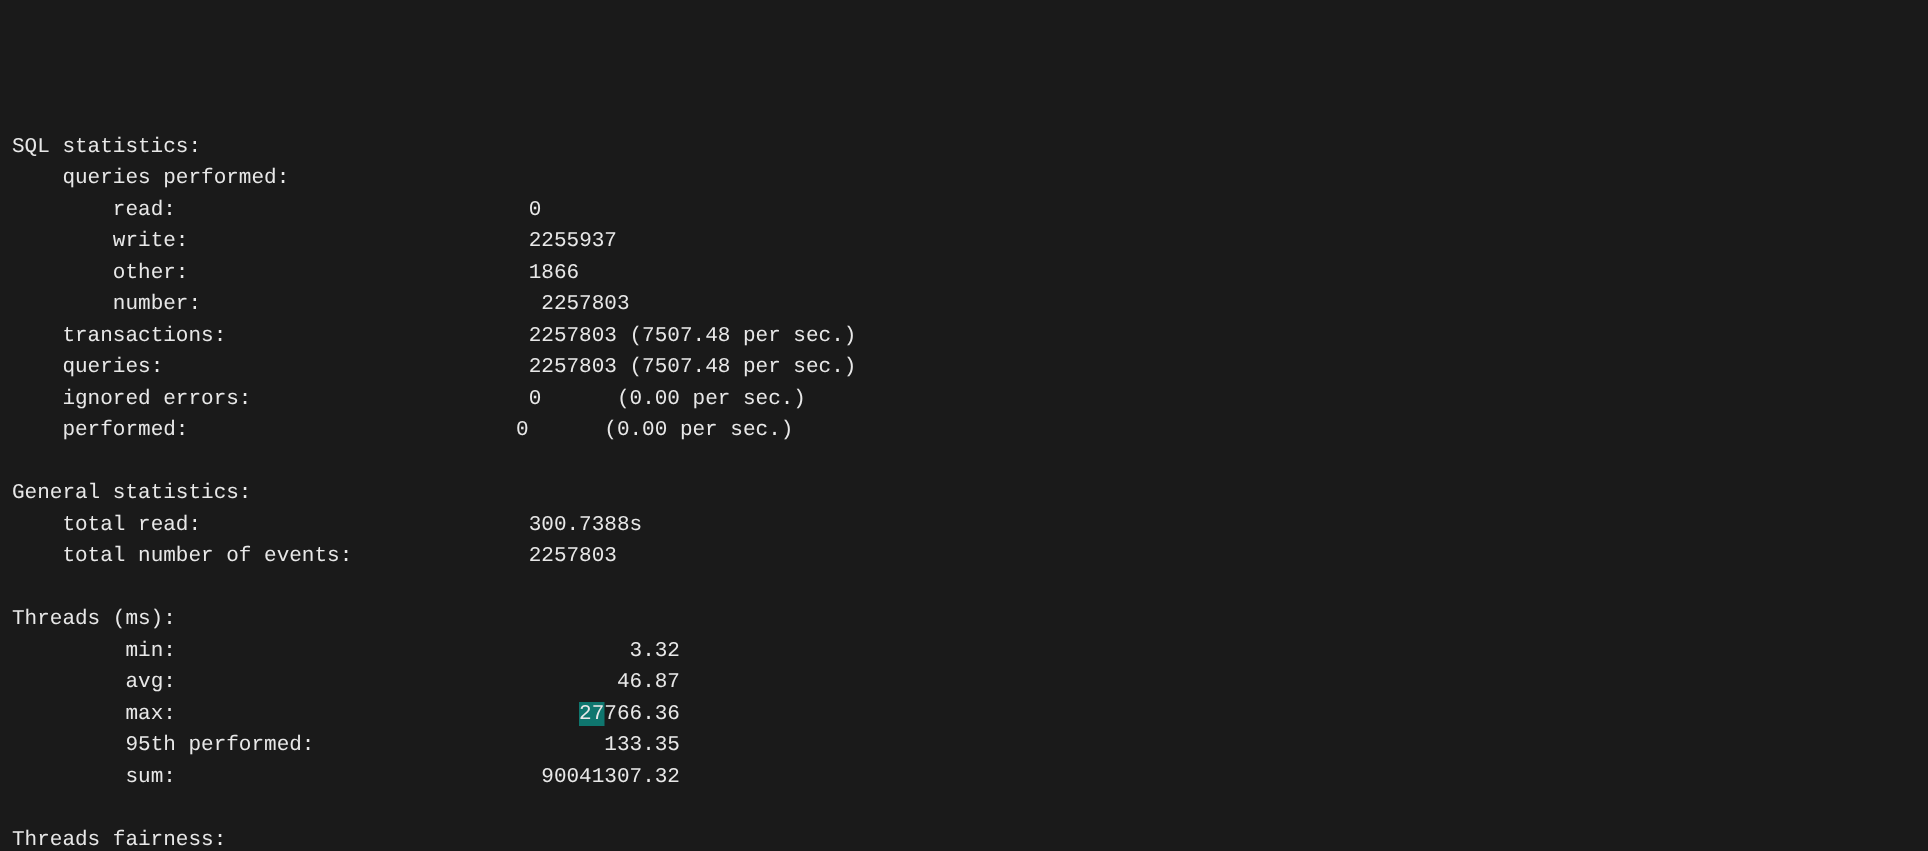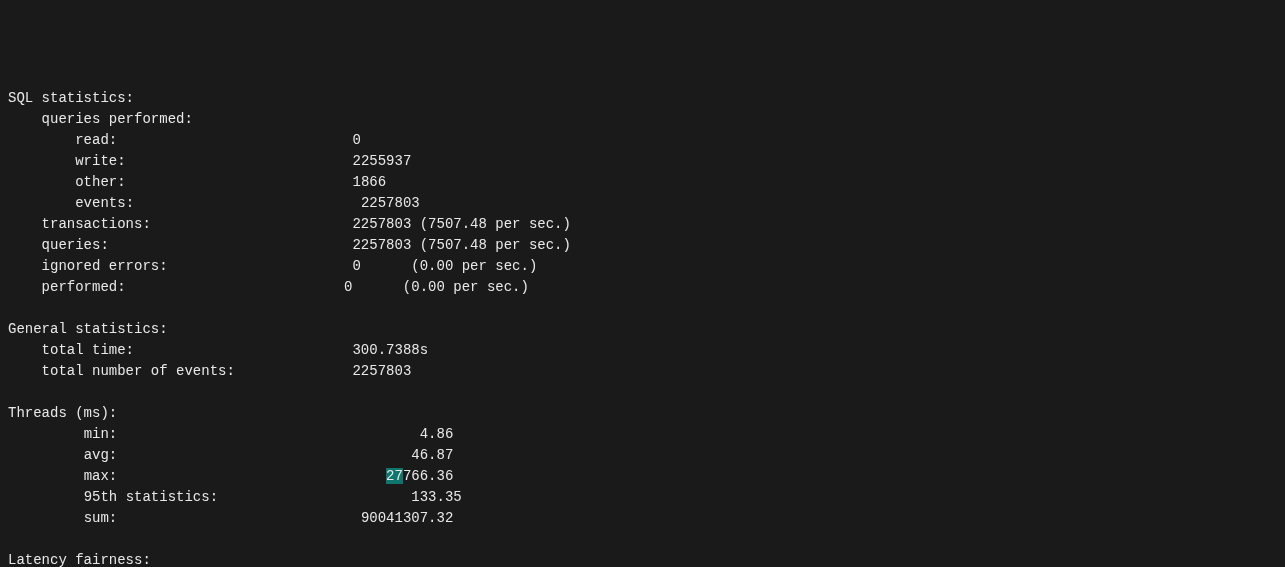--- a/index.html
+++ b/index.html
@@ -23,36 +23,36 @@
 </head>
 <body>
 
 
 
 <div><span>SQL statistics:</span>
     <span>queries performed:</span>
         <span>read:</span>                            <span>0</span>
         <span>write:</span>                           <span>2255937</span>
         <span>other:</span>                           <span>1866</span>
-        <span>events:</span>                           <span>2257803</span>
+        <span>number:</span>                           <span>2257803</span>
     <span>transactions:</span>                        <span>2257803 (7507.48 per sec.)</span>
     <span>queries:</span>                             <span>2257803 (7507.48 per sec.)</span>
     <span>ignored errors:</span>                      <span>0      (0.00 per sec.)</span>
     <span>performed:</span>                          <span>0      (0.00 per sec.)</span>
 
 <span>General statistics:</span>
-    <span>total time:</span>                          <span>300.7388s</span>
+    <span>total read:</span>                          <span>300.7388s</span>
     <span>total number of events:</span>              <span>2257803</span>
 
 <span>Threads (ms):</span>
-         <span>min:</span>                                    <span>4.86</span>
+         <span>min:</span>                                    <span>3.32</span>
          <span>avg:</span>                                   <span>46.87</span>
          <span>max:</span>                                <span class="sel">27</span><span>766.36</span>
-         <span>95th statistics:</span>                       <span>133.35</span>
+         <span>95th performed:</span>                       <span>133.35</span>
          <span>sum:</span>                             <span>90041307.32</span>
 
-<span>Latency fairness:</span>
+<span>Threads fairness:</span>
                
        
 </div>
 
 
 
 
 </body></html>

